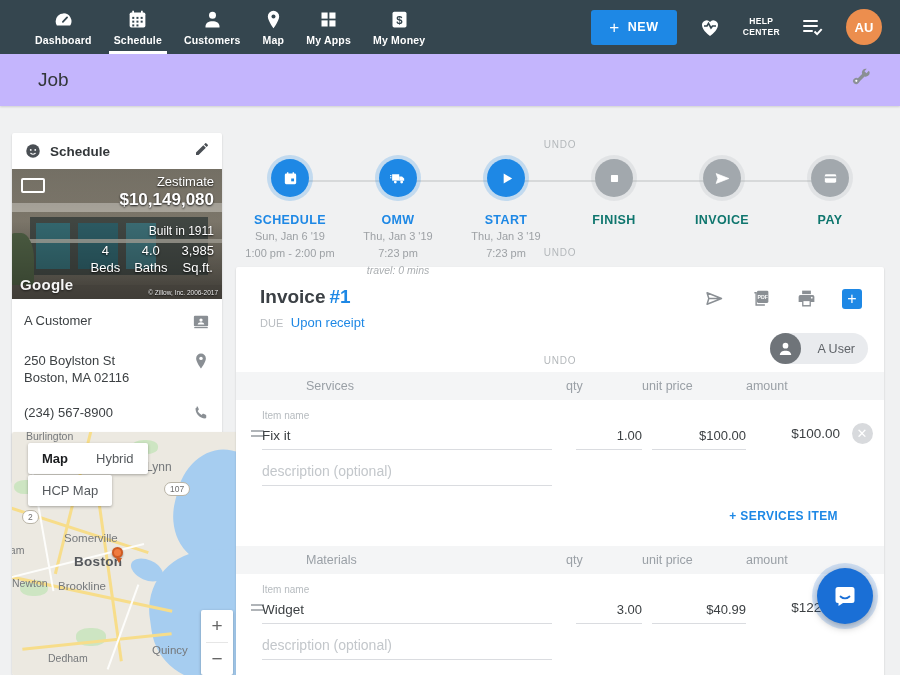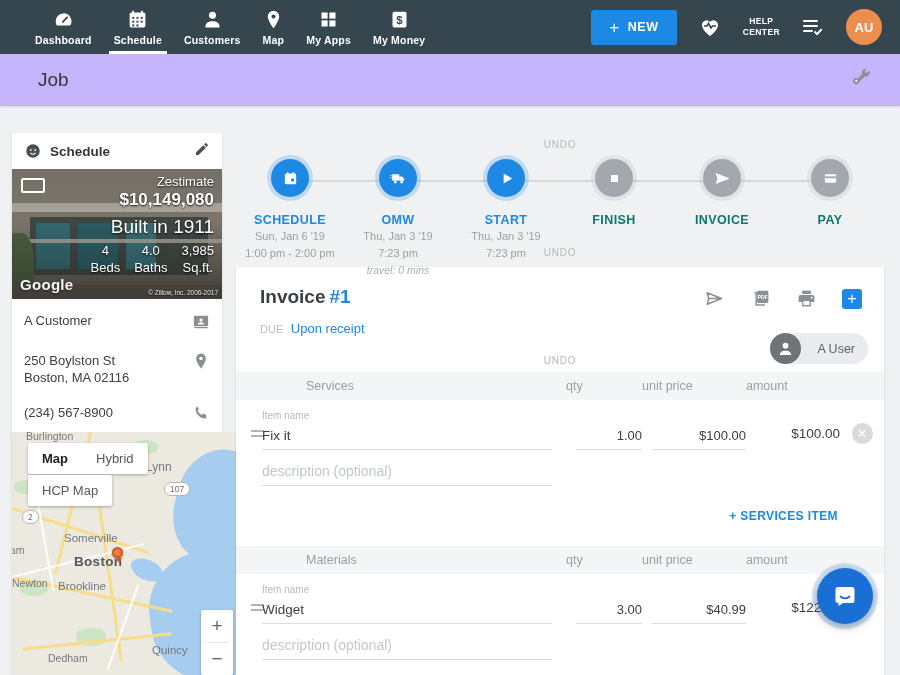--- a/index.html
+++ b/index.html
@@ -43,21 +43,21 @@
   .ph-win i { position:absolute; top:6px; bottom:6px; background:#3e7d86; }
   .ph-win i.w1 { left:6px; width:34px; } .ph-win i.w2 { left:48px; width:40px; background:#356e78; } .ph-win i.w3 { left:96px; width:30px; background:#47828b; }
   .ph-mullion { position:absolute; left:0; right:0; top:70px; height:4px; background:#cfcabe; opacity:.8; }
   .ph-bush { position:absolute; left:-10px; bottom:0; width:32px; height:66px; background:#5c7050; border-radius:40% 40% 0 0; }
   .ph-walk { position:absolute; left:0; right:0; bottom:0; height:14px; background:#6e695f; }
   .ph-shade { position:absolute; inset:0; background:linear-gradient(180deg,rgba(0,0,0,.28),rgba(0,0,0,.18) 40%,rgba(0,0,0,.42)); }
   .sv-rect { position:absolute; top:9px; left:9px; width:24px; height:15px; border:2.5px solid #fff; border-radius:2px; cursor:pointer; }
   .zdata { position:absolute; top:5px; right:8px; text-align:right; color:#fff; text-shadow:0 1px 2px rgba(0,0,0,.85); }
   .z-label { font-size:13px; }
   .z-value { font-size:17px; font-weight:bold; margin-top:1px; }
-  .z-built { font-size:19px; margin-top:6px; }
+  .z-built { font-size:12px; margin-top:14px; }
   .z-stats { display:flex; gap:14px; justify-content:flex-end; margin-top:4px; }
   .z-stats .col { text-align:center; font-size:13px; line-height:17px; }
   .g-mark { position:absolute; left:8px; bottom:6px; color:#fff; font-size:15px; font-weight:bold; letter-spacing:.3px; opacity:.95; text-shadow:0 1px 2px rgba(0,0,0,.6); }
   .ph-credit { position:absolute; right:4px; bottom:3px; color:#e8e8e8; font-size:6.5px; text-shadow:0 1px 1px rgba(0,0,0,.8); }
   .cc-rows { padding:4px 0 0; }
   .cc-row { display:flex; align-items:flex-start; padding:9px 12px; }
   .cc-row .txt { font-size:13px; color:#3c4043; line-height:17px; }
   .cc-row .ric { margin-left:auto; color:#8a8f94; }
   .cc-row .ric svg { width:18px; height:18px; }
   .cc-div { height:1px; background:#e8e9ea; margin-top:4px; }
@@ -103,21 +103,21 @@
   .tl-name { font-size:12.5px; font-weight:bold; letter-spacing:.4px; }
   .tl-name.on { color:#1e88e5; } .tl-name.off { color:#0f766e; font-weight:bold; }
   .tl-d { font-size:11px; color:#9da1a5; line-height:15px; margin-top:2px; }
   .tl-d.trav { font-style:italic; font-size:10.5px; color:#aaaeb1; }
 
   
   .invoice-card { left:236px; top:267px; width:648px; height:440px; position:absolute; }
   .inv-head { position:relative; height:105px; }
   .inv-title { position:absolute; left:24px; top:19px; font-size:19px; font-weight:bold; color:#3b4045; }
   .inv-num { color:#1e88e5; margin-left:4px; }
-  .inv-due { position:absolute; left:24px; top:54px; font-size:13px; }
+  .inv-due { position:absolute; left:24px; top:48px; font-size:13px; }
   .due-label { color:#b9bdc1; font-size:11px; margin-right:4px; }
   .due-value { color:#1e88e5; cursor:pointer; }
   .inv-icons { position:absolute; right:22px; top:21px; display:flex; align-items:center; gap:25px; }
   .inv-icons .ic { color:#8a8f94; cursor:pointer; display:flex; }
   .inv-icons svg { width:21px; height:21px; }
   .plus-sq { width:20px; height:20px; background:#1e88e5; border-radius:3px; color:#fff; font-size:16px; line-height:19px; text-align:center; cursor:pointer; }
   .assignee { position:absolute; right:16px; top:66px; display:flex; align-items:center; background:#e9ebee; border-radius:16px; height:31px; padding-right:13px; cursor:pointer; }
   .assignee .av { width:31px; height:31px; border-radius:50%; background:#6f7479; display:flex; align-items:center; justify-content:center; }
   .assignee .av svg { width:17px; height:17px; color:#fff; }
   .assignee .nm { font-size:12.5px; color:#5f6368; margin-left:16px; }

